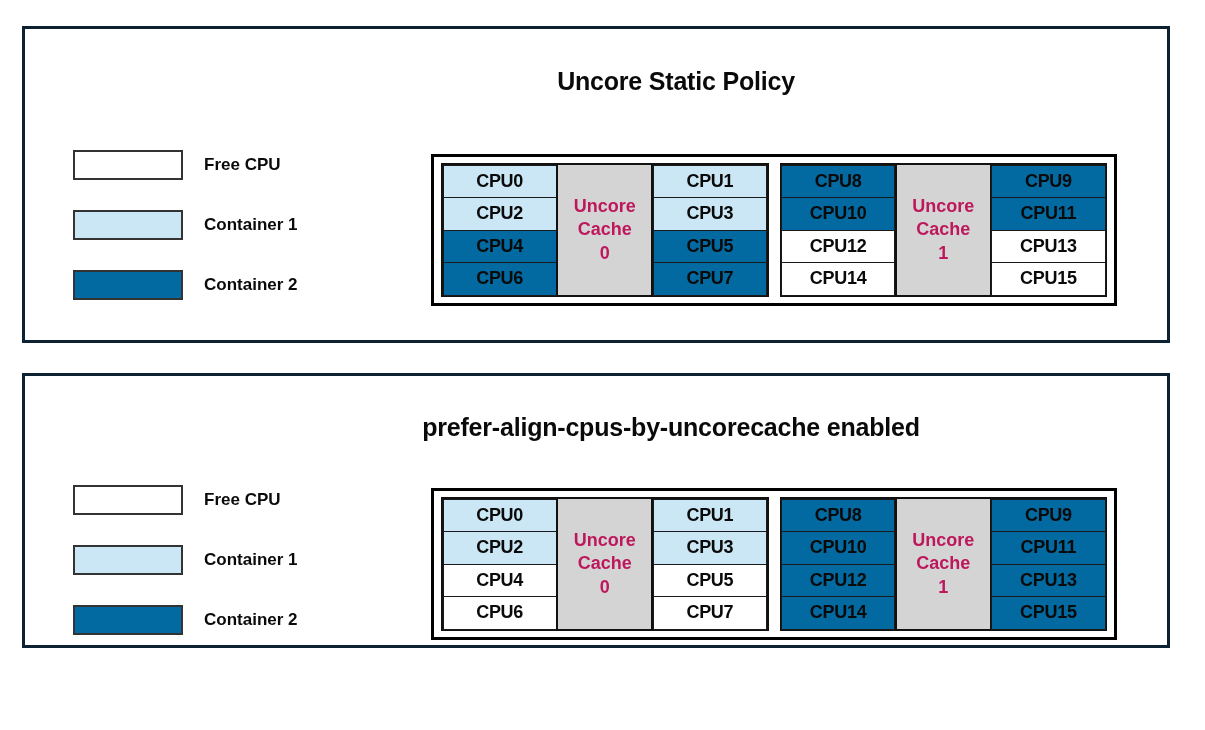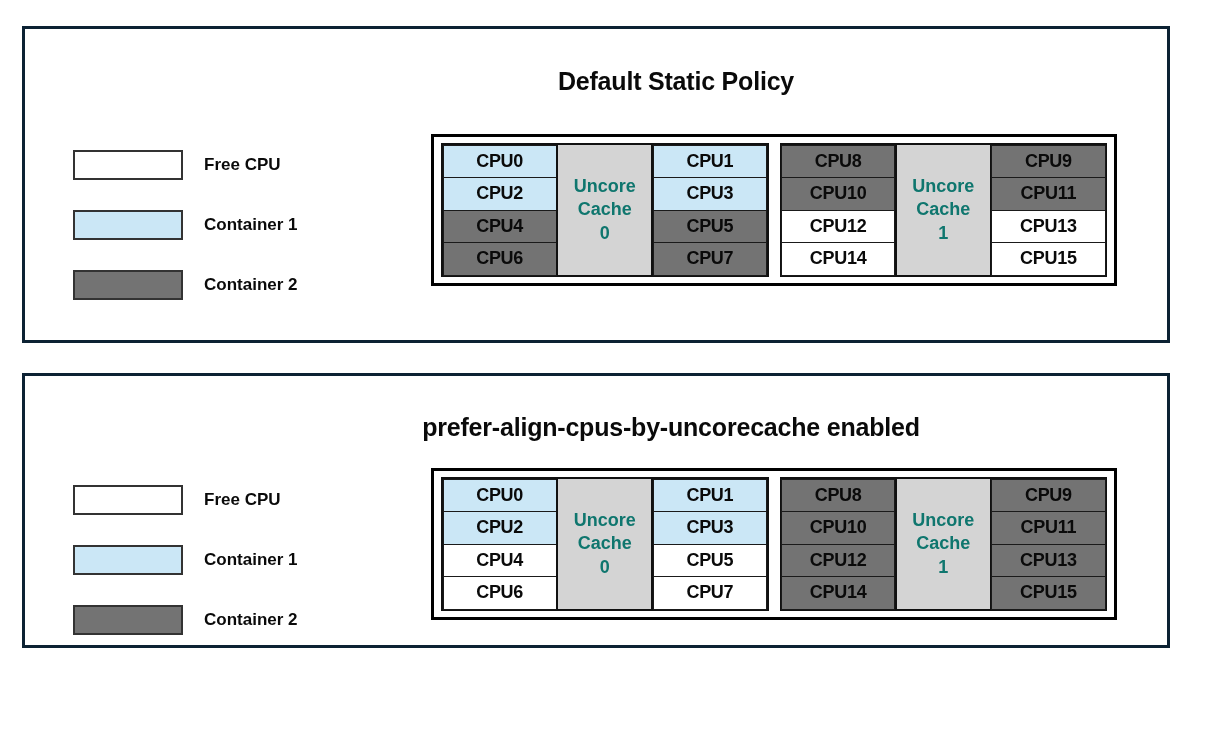--- a/index.html
+++ b/index.html
@@ -78,20 +78,21 @@
 
   
   .cpu-diagram {
     position: absolute;
     border: 3px solid #000000;
     background: #ffffff;
     box-sizing: border-box;
     padding: 6px 7px;
     display: flex;
     gap: 11px;
+    margin-top: 20px;
   }
   #diagram-top    { left: 406px; top: 105px; width: 686px; height: 152px; }
   #diagram-bottom { left: 406px; top: 92px;  width: 686px; height: 152px; }
 
   .uncore-group {
     display: flex;
     border: 2px solid #111111;
     box-sizing: border-box;
     flex: 1;
     background: #ffffff;
@@ -121,36 +122,36 @@
     background: #d4d4d4;
     border-left: 2px solid #111111;
     border-right: 2px solid #111111;
     box-sizing: border-box;
     display: flex;
     flex-direction: column;
     align-items: center;
     justify-content: center;
     font-size: 18px;
     font-weight: bold;
-    color: #0f766e;
+    color: #be185d;
     line-height: 1.28;
     text-align: center;
   }
 
   
   .state-free       { background: #ffffff; }
   .state-container1 { background: #cbe7f6; }
-  .state-container2 { background: #737373; }
+  .state-container2 { background: #0369a1; }
 </style>
 </head>
 <body>
 
 <div class="panel" id="panel-top">
 
-  <div class="panel-title" id="title-top">Default Static Policy</div>
+  <div class="panel-title" id="title-top">Uncore Static Policy</div>
 
   <div class="legend" id="legend-top">
     <div class="legend-row">
       <div class="legend-swatch state-free"></div>
       <div class="legend-label">Free CPU</div>
     </div>
     <div class="legend-row">
       <div class="legend-swatch state-container1"></div>
       <div class="legend-label">Container 1</div>
     </div>

